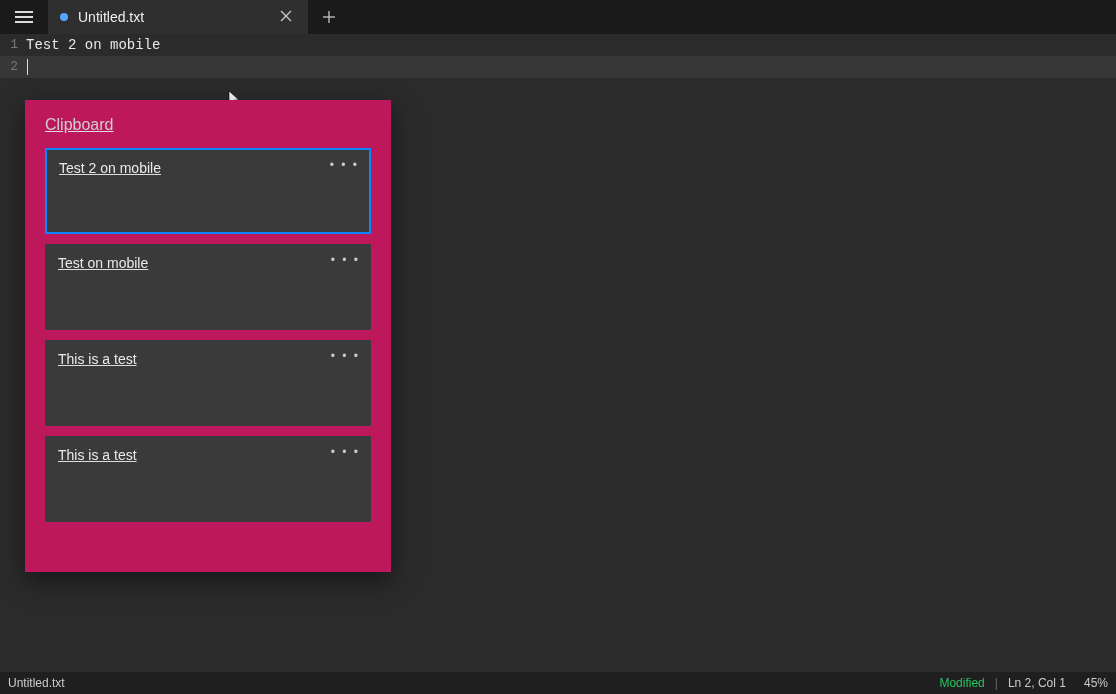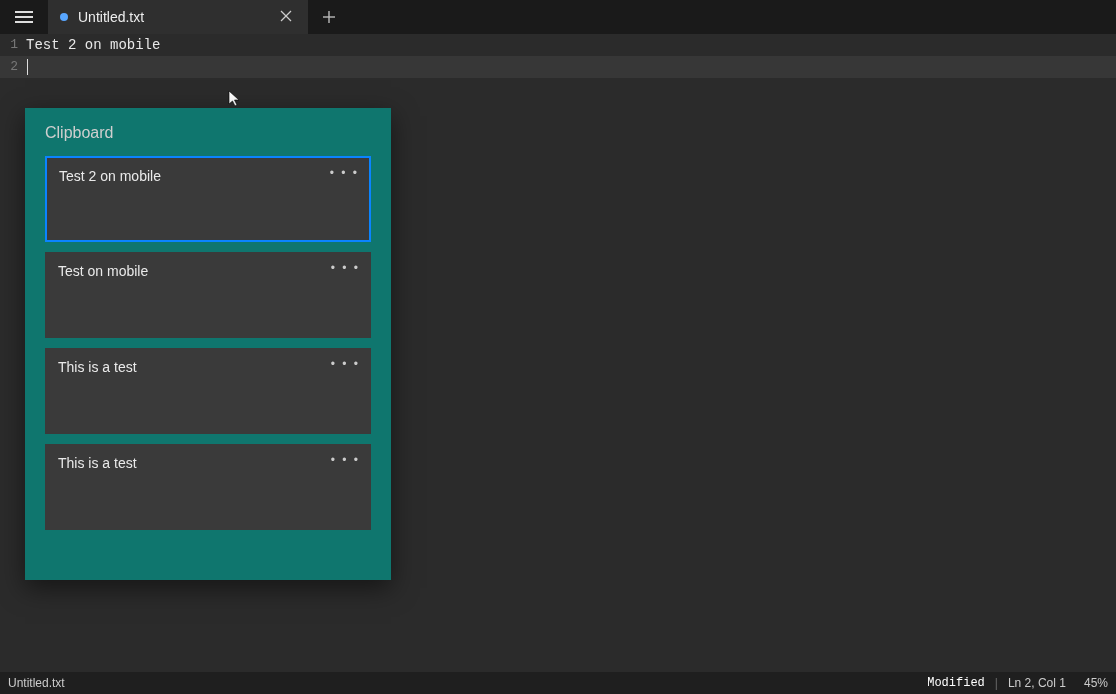--- a/index.html
+++ b/index.html
@@ -80,25 +80,26 @@
   }
 
   .cursor-pointer {
     position: absolute;
     left: 228px; top: 90px;
     pointer-events: none;
   }
 
   .clipboard-panel {
     position: absolute;
-    left: 25px; top: 108px;
+    left: 25px; top: 100px;
     width: 366px;
-    background: #0f766e;
+    background: #be185d;
     padding: 16px 20px 40px;
     box-shadow: 0 8px 24px rgba(0,0,0,.5);
+    text-decoration: underline;
   }
   .clipboard-title {
     color: #cfcfcf;
     font-size: 16px;
     font-weight: 400;
     margin-bottom: 14px;
   }
   .clip-item {
     background: #3a3a3a;
     border: 1px solid transparent;
@@ -129,21 +130,21 @@
     height: 22px;
     background: #1f1f1f;
     display: flex;
     align-items: center;
     font-size: 12px;
     color: #ccc;
     padding: 0 8px;
   }
   .status-left { flex: 1; }
   .status-right { display: flex; align-items: center; gap: 18px; }
-  .modified { color: #ffffff; font-family: Liberation Mono, monospace; }
+  .modified { color: #22c55e; }
   .sep { color: #666; margin: 0 -8px; }
 </style>
 </head>
 <body>
 
 <div class="titlebar">
   <div class="menu-btn">
     <div class="hamburger">
       <span></span>
         <span></span>

